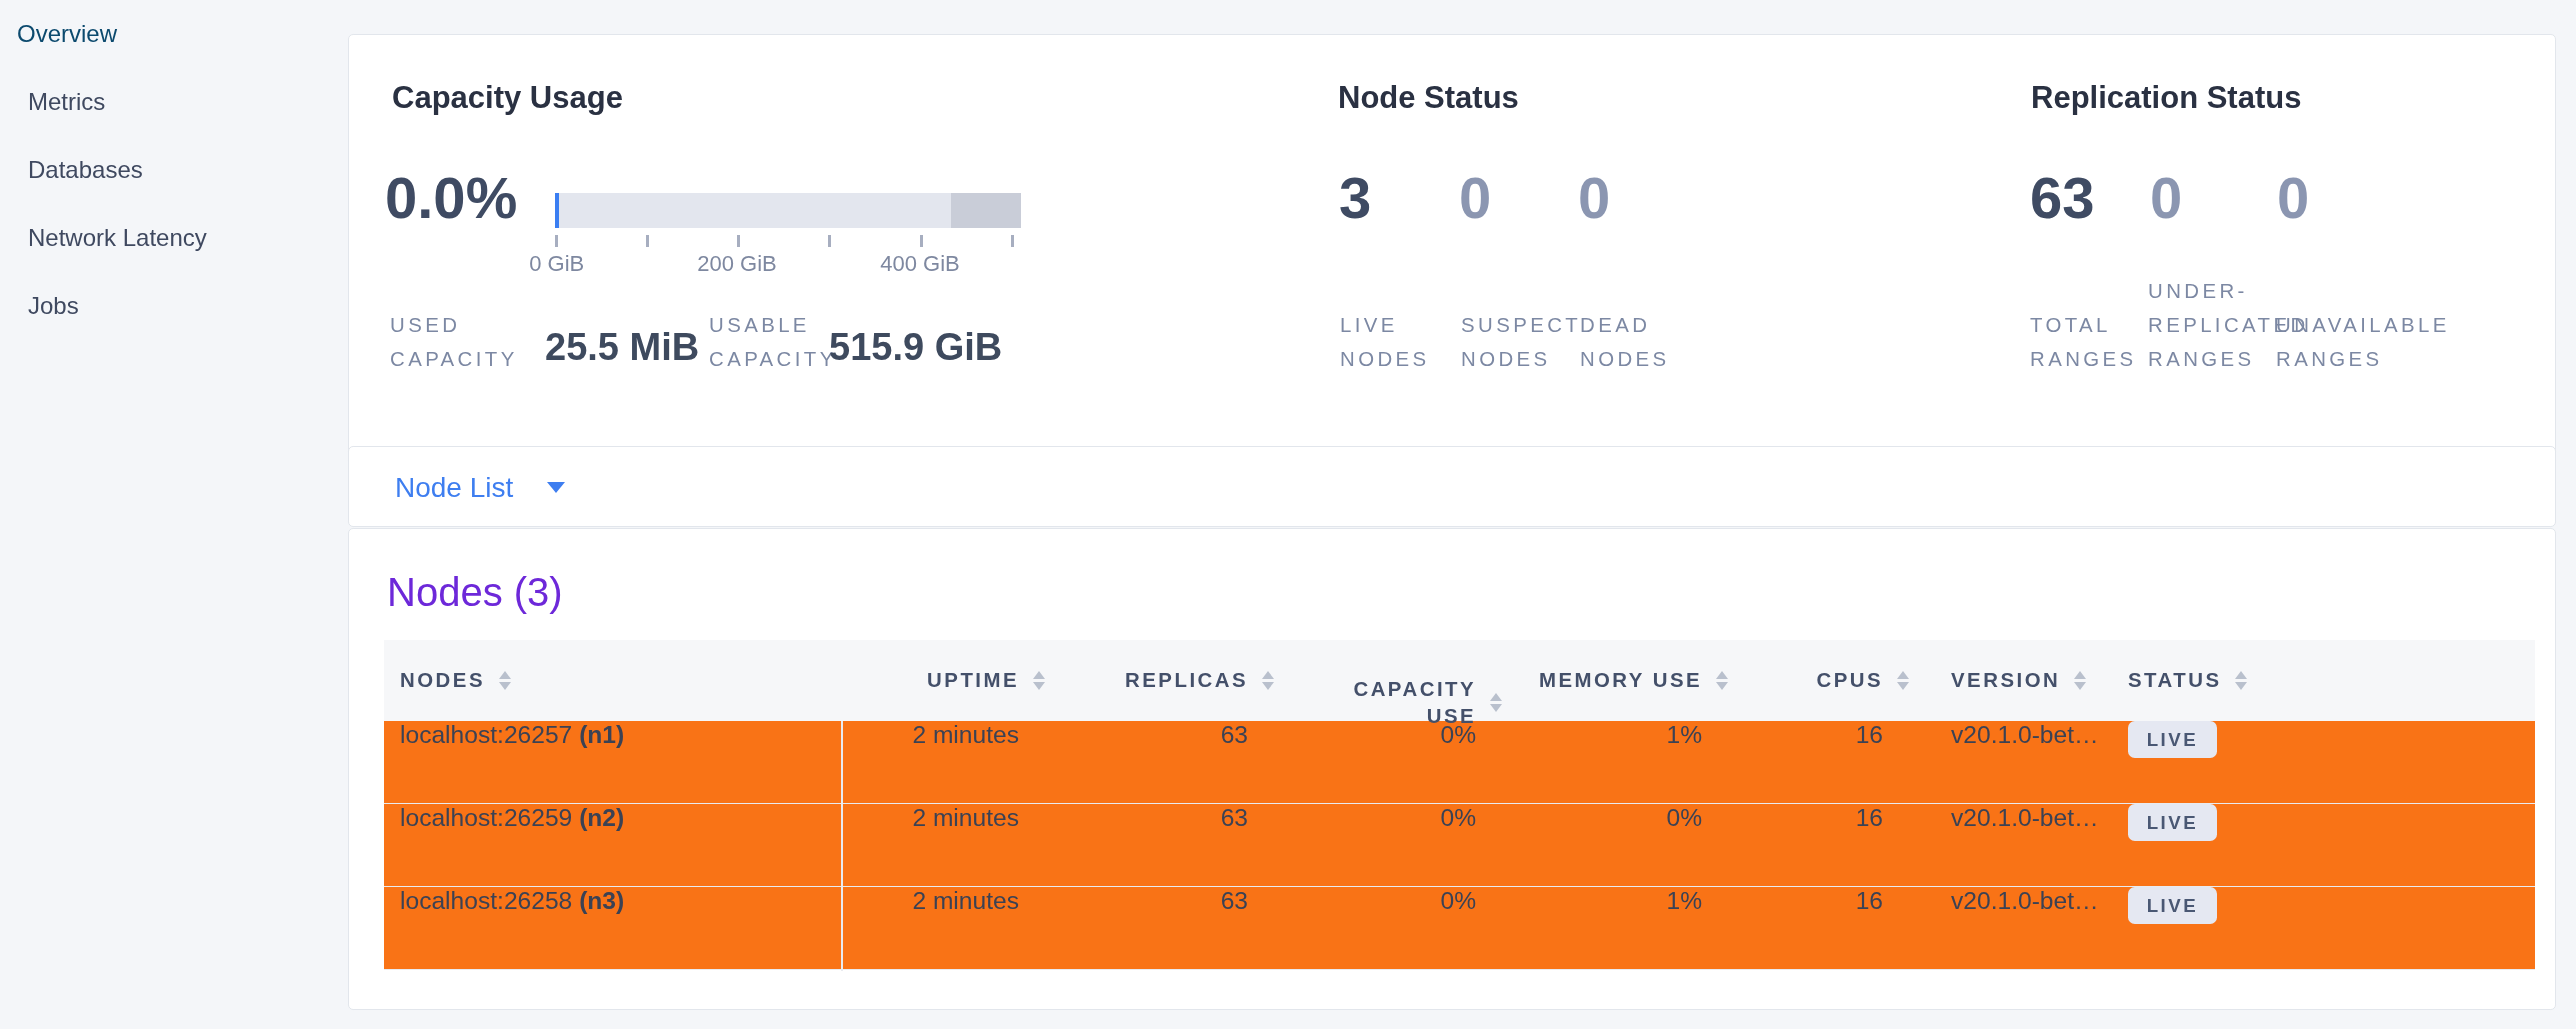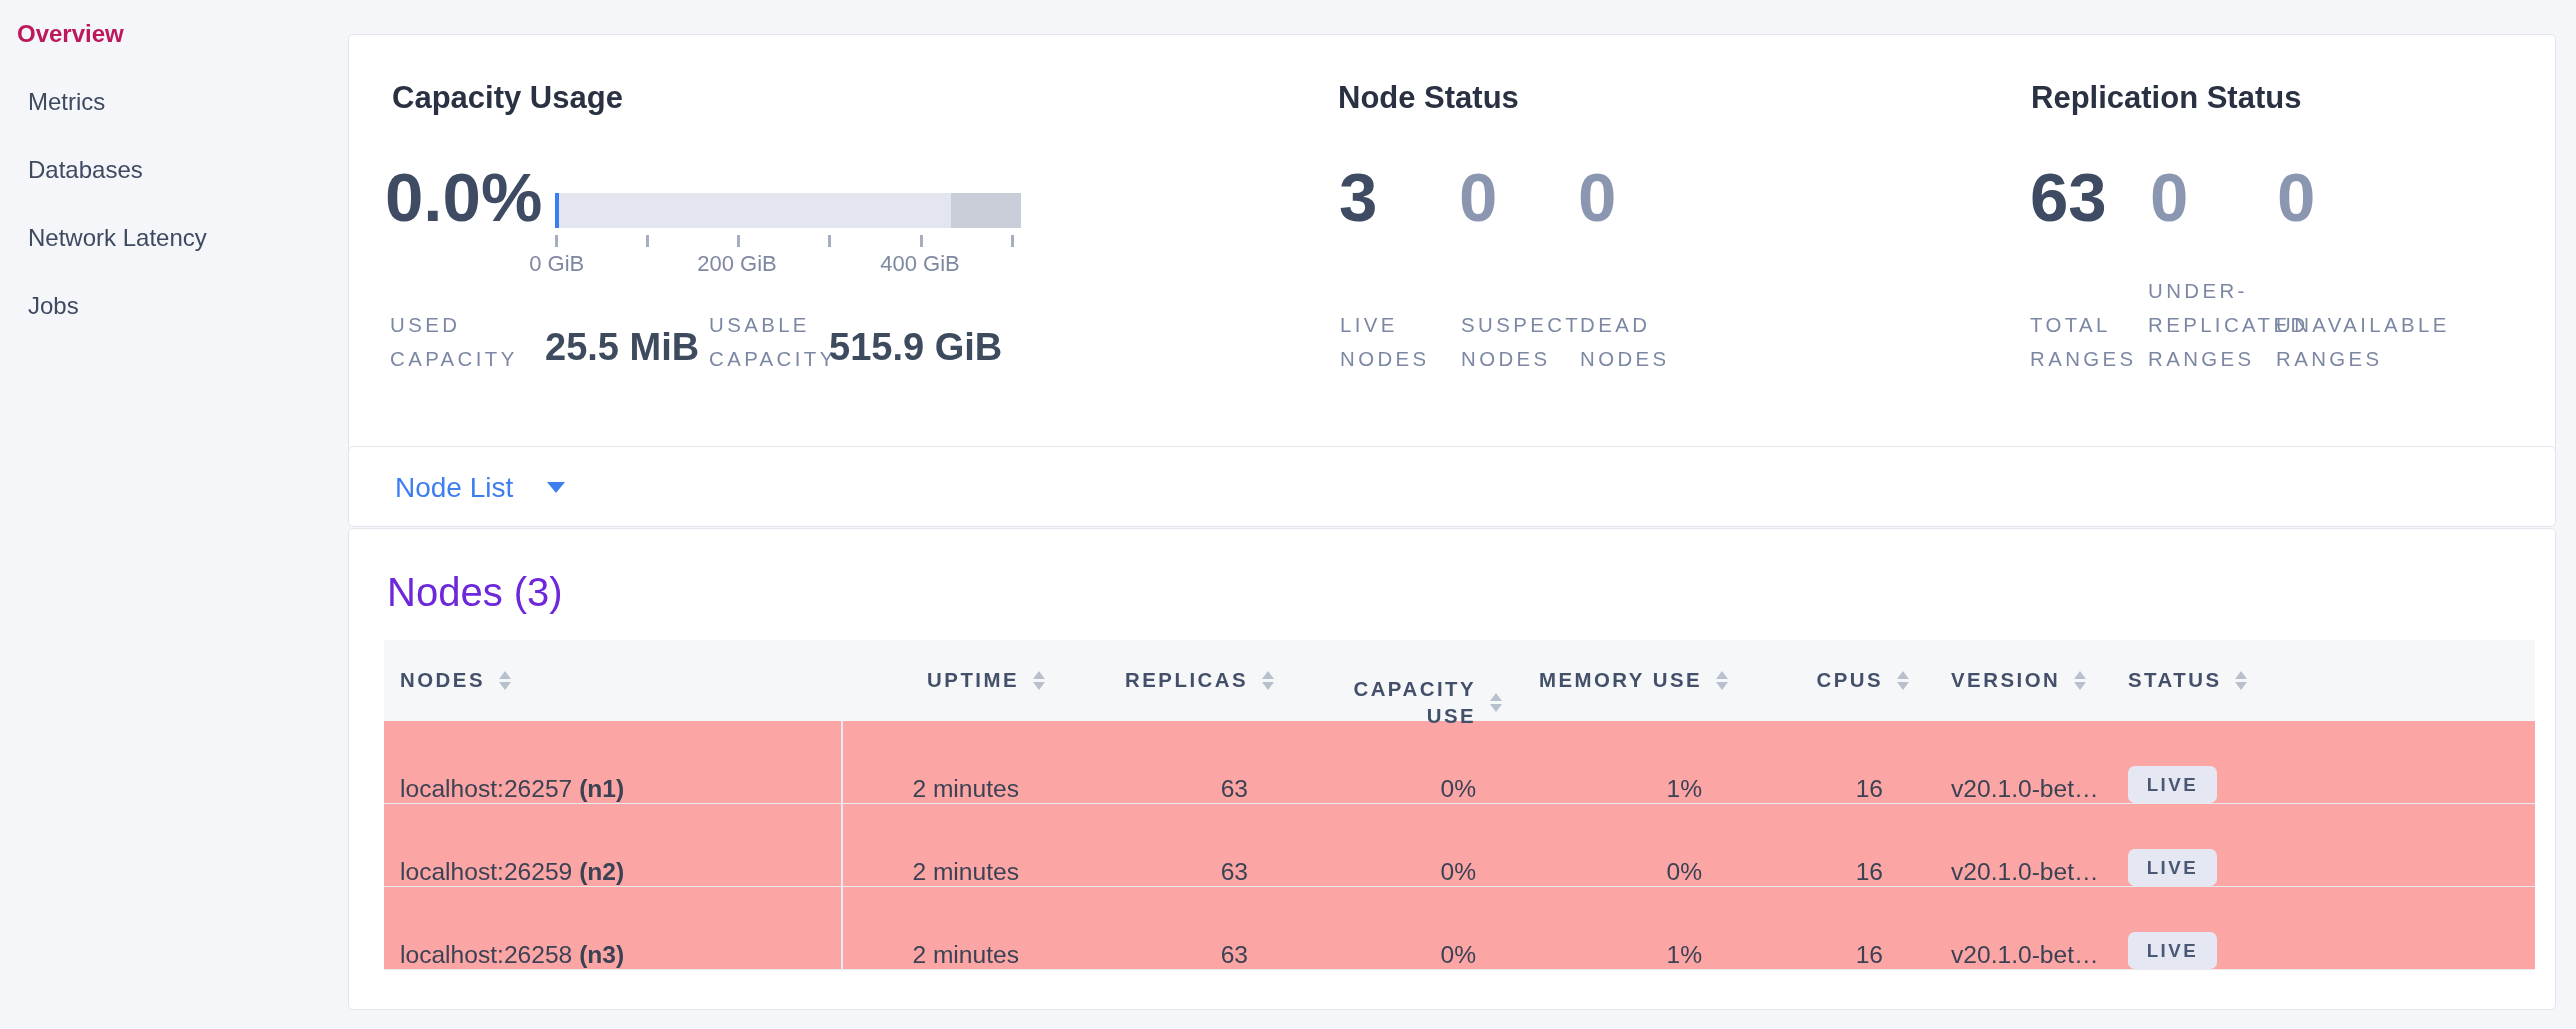--- a/index.html
+++ b/index.html
@@ -11,35 +11,35 @@
     position:relative;
     overflow:hidden;
   }
   
   .sidebar { position:absolute; left:0; top:0; width:348px; height:100%; }
   .nav-item {
     height:68px; line-height:68px; padding-left:28px;
     font-size:24px; font-weight:500; color:#3f4960; cursor:pointer;
     white-space:nowrap;
   }
-  .nav-item.active { color:#be185d; font-weight:700;padding-left:17px; }
+  .nav-item.active { color:#0c4a6e; font-weight:400;padding-left:17px; }
   
   .card {
     position:absolute; background:#fff;
     border:0.8px solid #e2e6ec; border-radius:5.1px;
   }
   .card-top   { left:348px; top:34px;  width:2208px; height:432px; }
   .card-nodelist { left:348px; top:446px; width:2208px; height:81px; }
   .card-table { left:348px; top:528px; width:2208px; height:482px; }
   .sec-title {
     position:absolute; top:45px; font-size:31px; font-weight:700;
     color:#2a3142; line-height:36px; white-space:nowrap;
   }
   .bignum {
-    position:absolute; top:127px; font-size:69px; line-height:71px;
+    position:absolute; top:127px; font-size:58px; line-height:71px;
     font-weight:600; color:#3f4b63; white-space:nowrap;
   }
   .bignum.dim { color:#8b96b1; }
   .stat-label {
     position:absolute; top:273px; font-size:20.4px; font-weight:400;
     letter-spacing:3.4px; color:#7c88a3; line-height:34px; text-transform:uppercase;
     white-space:nowrap;
   }
   .stat-label.tall { top:239px; }
   .big-value {
@@ -71,22 +71,22 @@
     display:flex; height:81px; background:#f6f7f9; align-items:center;
     font-size:20.4px; font-weight:700; letter-spacing:2.5px; color:#44506a;
   }
   .th { display:flex; align-items:center; cursor:pointer; }
   .th.r { justify-content:flex-end; }
   .th-text { text-align:right; }
   .sort { display:flex; flex-direction:column; gap:3.4px; margin-left:10.2px; width:18.7px; align-items:center; }
   .sort .up { width:0;height:0;border-left:6.8px solid transparent;border-right:6.8px solid transparent;border-bottom:8.5px solid #b9c0cd; }
   .sort .dn { width:0;height:0;border-left:6.8px solid transparent;border-right:6.8px solid transparent;border-top:8.5px solid #b9c0cd; }
   .trow {
-    display:flex; height:83px; align-items:flex-end;
-    font-size:24.6px; color:#3b4254; background:#fca5a5;
+    display:flex; height:83px; align-items:flex-start;
+    font-size:24.6px; color:#3b4254; background:#f97316;
     border-bottom:1.7px solid #e9ebf0;
   }
   .td { white-space:nowrap; overflow:hidden; }
   .c-nodes   { width:457px; padding-left:16px; }
   .c-uptime  { width:207px; text-align:right; padding-right:29px; }
   .c-replicas{ width:229px; text-align:right; padding-right:29px; }
   .c-capuse  { width:228px; text-align:right; padding-right:29px; }
   .c-memuse  { width:226px; text-align:right; padding-right:29px; }
   .c-cpus    { width:181px; text-align:right; padding-right:29px; }
   .c-version { width:204px; padding-left:39px; text-align:left; }

